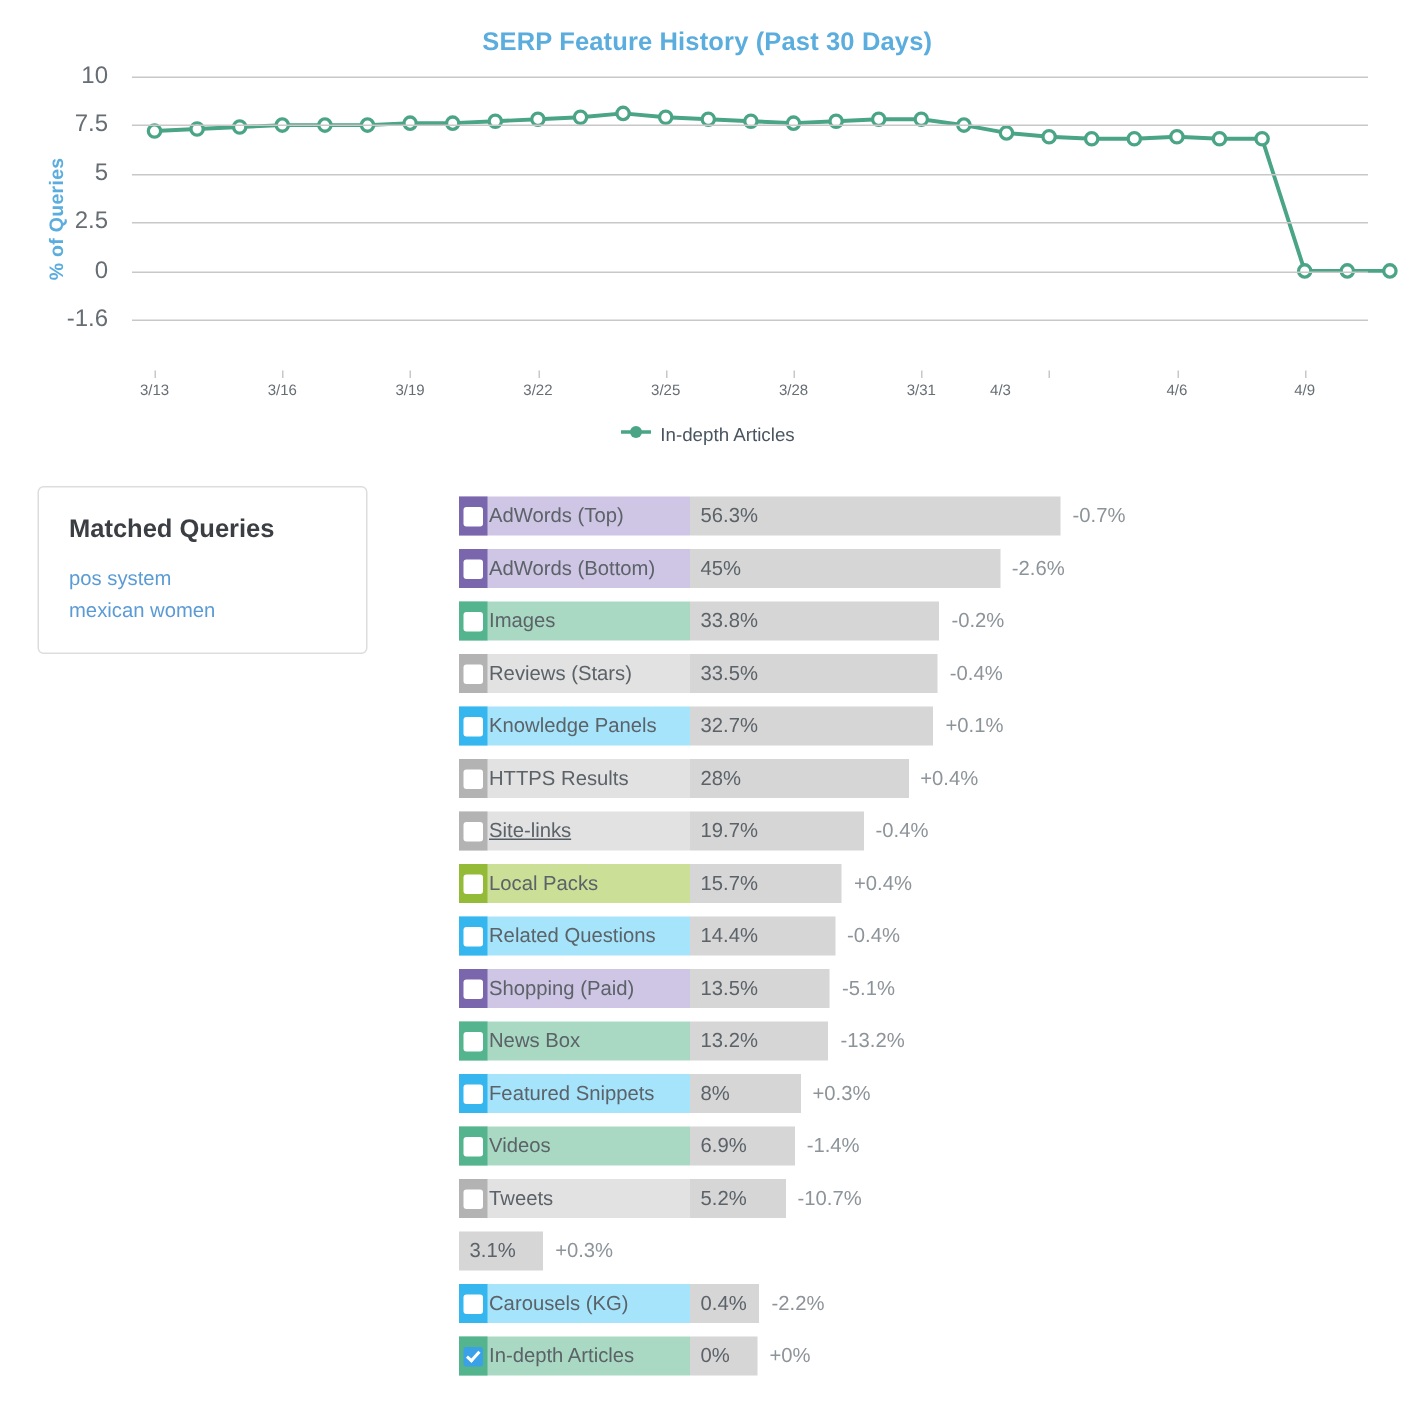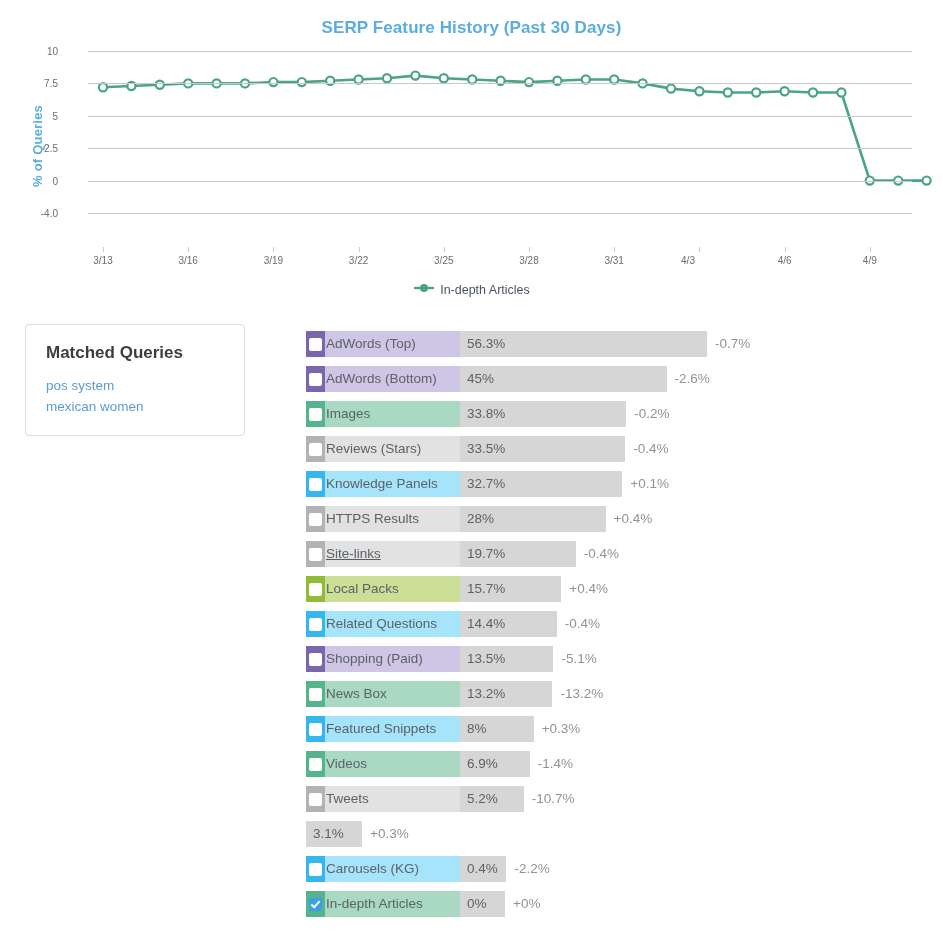--- a/index.html
+++ b/index.html
@@ -49,22 +49,22 @@
   }
   #y-ticks {
     position: absolute;
     left: 0px;
     top: 40px;
     width: 82px;
     height: 220px;
   }
   .y-tick {
     position: absolute;
-    right: 24px;
-    font-size: 10px;
+    right: 10px;
+    font-size: 16px;
     color: #666d73;
     text-align: right;
     transform: translateY(-50%);
     white-space: nowrap;
   }
   #y-axis-title {
     position: absolute;
     left: 30px;
     top: 105px;
     width: 20px;
@@ -243,21 +243,21 @@
   <div id="chart-title">SERP Feature History (Past 30 Days)</div>
 
   <div id="y-axis-title">% of Queries</div>
 
   <div id="y-ticks">
       <div class="y-tick" style="top: 11px;">10</div>
       <div class="y-tick" style="top: 43.4px;">7.5</div>
       <div class="y-tick" style="top: 75.8px;">5</div>
       <div class="y-tick" style="top: 108.2px;">2.5</div>
       <div class="y-tick" style="top: 140.6px;">0</div>
-      <div class="y-tick" style="top: 173px;">-4.0</div>
+      <div class="y-tick" style="top: 173px;">-1.6</div>
     </div>
 
   <div id="plot-area">
     <svg id="series-svg" width="824" height="162">
         <polyline points="15.0,36.3 43.4,35.0 71.8,33.7 100.2,32.4 128.6,32.4 157.0,32.4 185.4,31.1 213.8,31.1 242.2,29.8 270.6,28.5 299.0,27.2 327.4,24.6 355.8,27.2 384.2,28.5 412.6,29.8 441.0,31.1 469.4,29.8 497.8,28.5 526.2,28.5 554.6,32.4 583.0,37.6 611.4,40.2 639.8,41.5 668.2,41.5 696.6,40.2 725.0,41.5 753.4,41.5 781.8,129.6 810.2,129.6 838.6,129.6" fill="none" stroke="#4aa486" stroke-width="2.6" stroke-linejoin="round" stroke-linecap="round"></polyline>
         <circle cx="15.0" cy="36.3" r="4.1" fill="#ffffff" stroke="#4aa486" stroke-width="2.2"></circle>
         <circle cx="43.4" cy="35.0" r="4.1" fill="#ffffff" stroke="#4aa486" stroke-width="2.2"></circle>
         <circle cx="71.8" cy="33.7" r="4.1" fill="#ffffff" stroke="#4aa486" stroke-width="2.2"></circle>
         <circle cx="100.2" cy="32.4" r="4.1" fill="#ffffff" stroke="#4aa486" stroke-width="2.2"></circle>
         <circle cx="128.6" cy="32.4" r="4.1" fill="#ffffff" stroke="#4aa486" stroke-width="2.2"></circle>
@@ -304,21 +304,21 @@
       <div class="x-tick" style="left: 273.4px;">3/19</div>
       <div class="x-tickmark" style="left: 358.6px;"></div>
       <div class="x-tick" style="left: 358.6px;">3/22</div>
       <div class="x-tickmark" style="left: 443.8px;"></div>
       <div class="x-tick" style="left: 443.8px;">3/25</div>
       <div class="x-tickmark" style="left: 529px;"></div>
       <div class="x-tick" style="left: 529px;">3/28</div>
       <div class="x-tickmark" style="left: 614.2px;"></div>
       <div class="x-tick" style="left: 614.2px;">3/31</div>
       <div class="x-tickmark" style="left: 699.4px;"></div>
-      <div class="x-tick" style="left: 688px;">4/3</div>
+      <div class="x-tick" style="left: 667px;">4/3</div>
       <div class="x-tickmark" style="left: 784.6px;"></div>
       <div class="x-tick" style="left: 784.6px;">4/6</div>
       <div class="x-tickmark" style="left: 869.8px;"></div>
       <div class="x-tick" style="left: 869.8px;">4/9</div>
     </div>
 
   <div id="legend">
     <span class="legend-swatch">
       <svg width="22" height="12" viewBox="0 0 22 12">
         <line x1="1" y1="6" x2="21" y2="6" stroke="#4aa486" stroke-width="2.4"></line>

